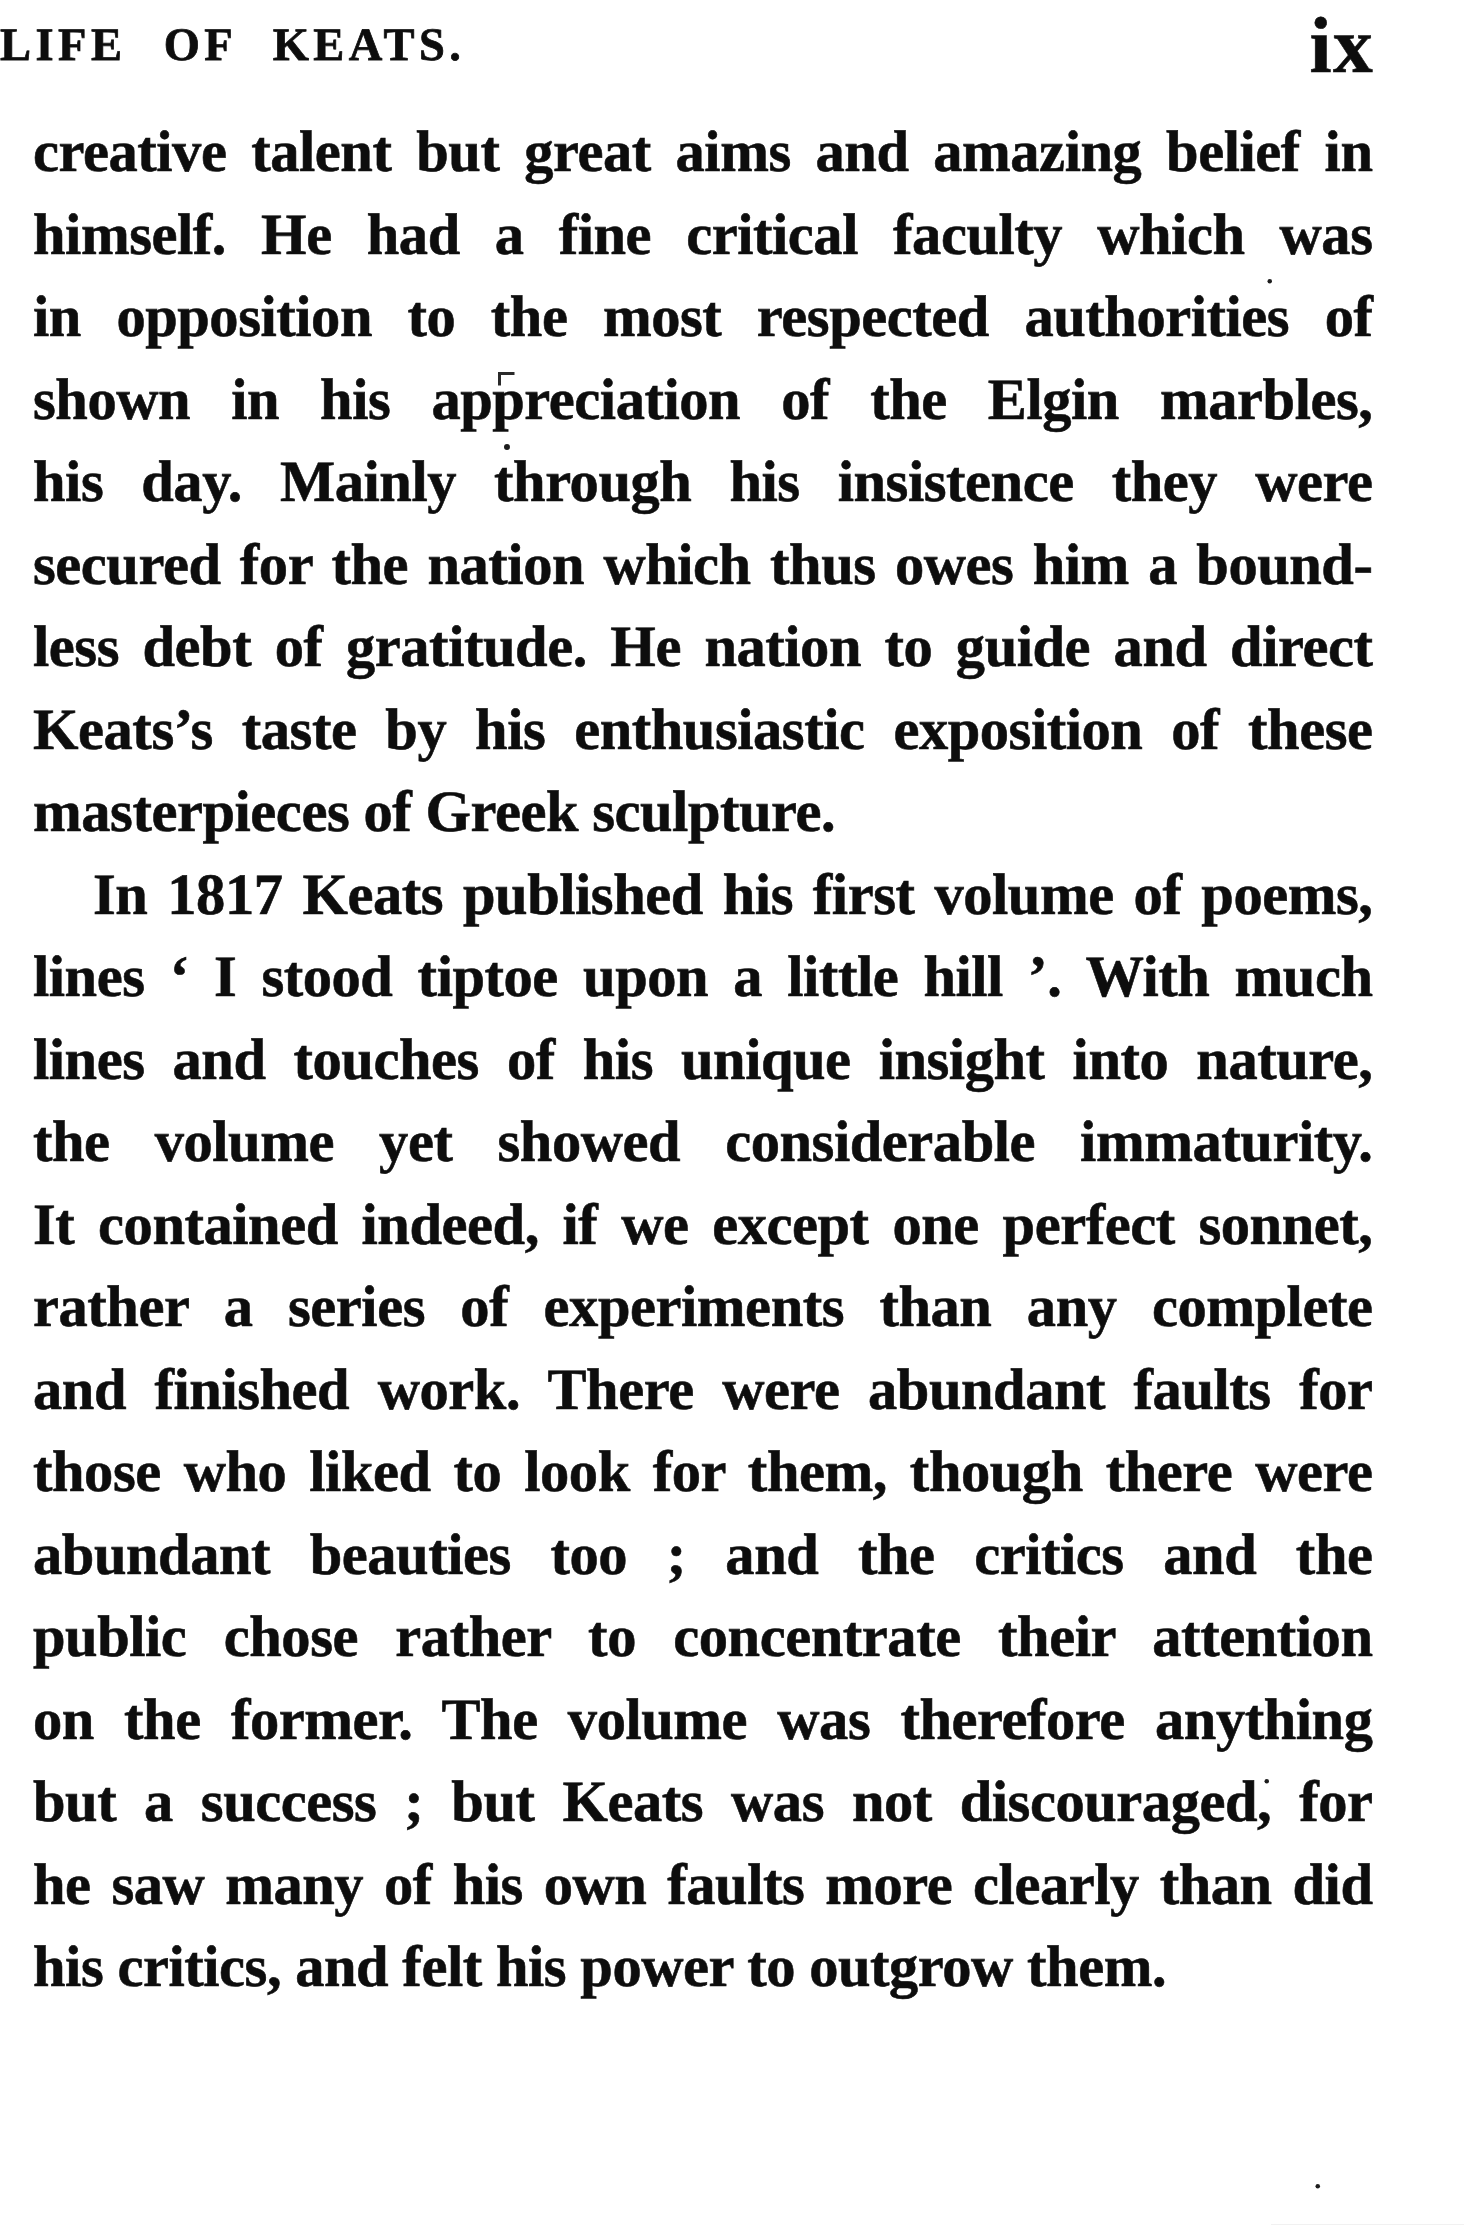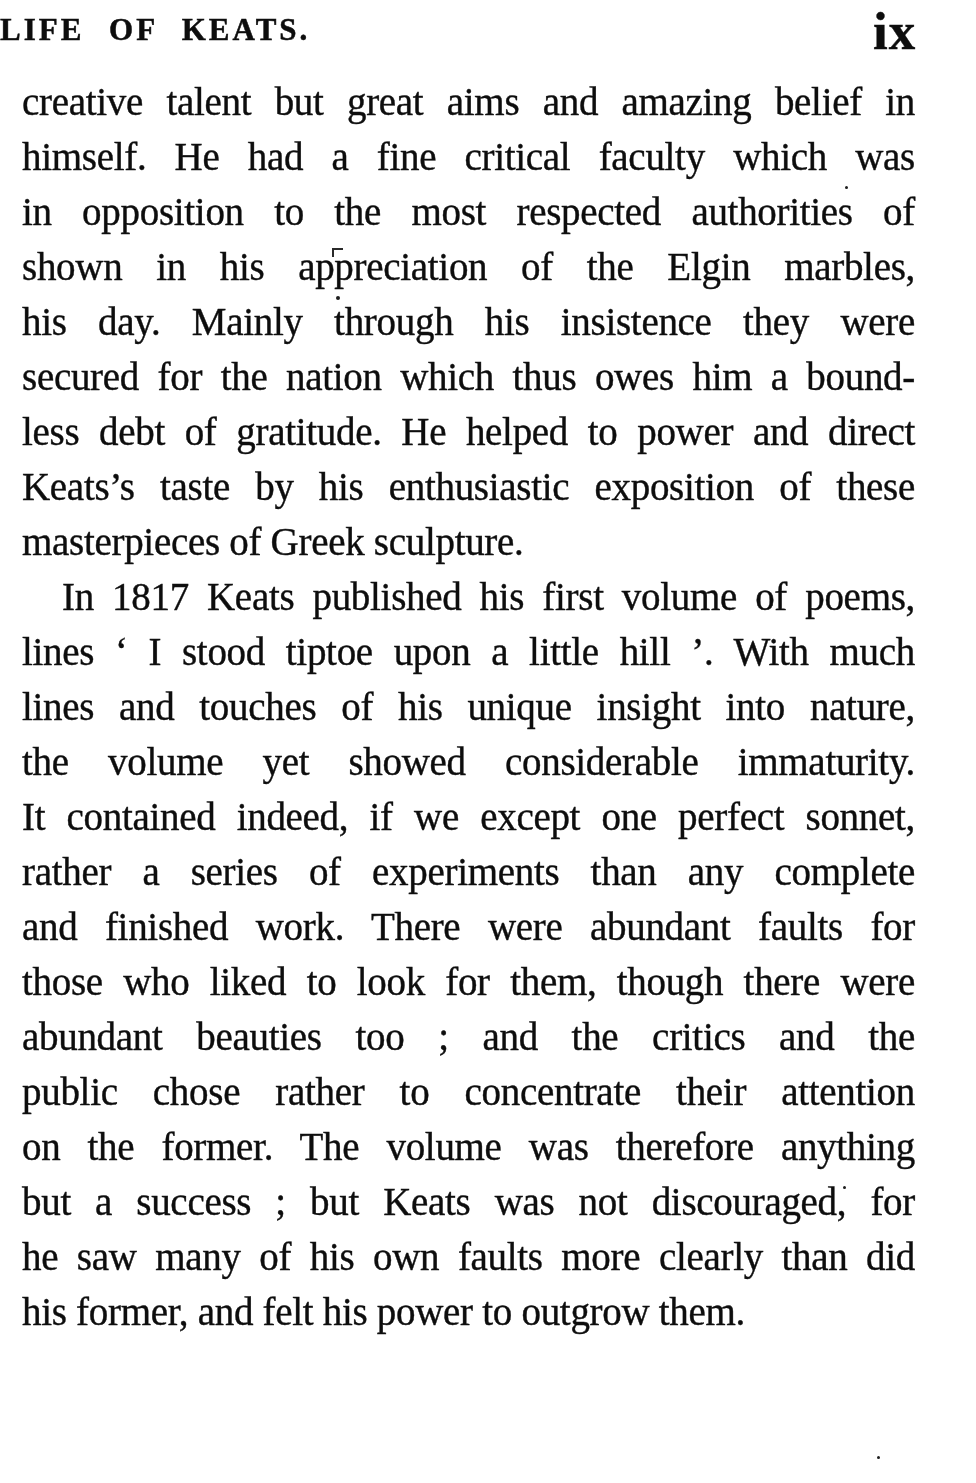--- a/index.html
+++ b/index.html
@@ -25,21 +25,21 @@
   .page-number{
     position:absolute;top:1px;left:873px;
     font-size:53px;font-weight:bold;
     letter-spacing:1px;
   }
   .text-block{
     position:absolute;left:22px;top:74px;width:893px;
     font-size:39px;line-height:55px;
     letter-spacing:-0.3px;
   }
-  .paragraph{margin:0;padding:0;}
+  .paragraph{margin:0;padding:0;font-weight:bold;}
   .line{
     white-space:nowrap;
     text-align:justify;
     text-align-last:justify;
   }
   .line.last{
     text-align-last:auto;
   }
   .line.indent{
     padding-left:40px;
@@ -64,39 +64,39 @@
   </div>
 
   <div class="text-block">
       <div class="paragraph">
         <div class="line">creative talent but great aims and amazing belief in</div>
         <div class="line">himself.  He had a fine critical faculty which was</div>
         <div class="line">in opposition to the most respected authorities of</div>
         <div class="line">shown in his appreciation of the Elgin marbles,</div>
         <div class="line">his day.  Mainly through his insistence they were</div>
         <div class="line">secured for the nation which thus owes him a bound-</div>
-        <div class="line">less debt of gratitude.  He helped to power and direct</div>
+        <div class="line">less debt of gratitude.  He nation to guide and direct</div>
         <div class="line">Keats’s taste by his enthusiastic exposition of these</div>
         <div class="line last">masterpieces of Greek sculpture.</div>
       </div>
       <div class="paragraph">
         <div class="line indent">In 1817 Keats published his first volume of poems,</div>
         <div class="line">lines ‘ I stood tiptoe upon a little hill ’.  With much</div>
         <div class="line">lines and touches of his unique insight into nature,</div>
         <div class="line">the volume yet showed considerable immaturity.</div>
         <div class="line">It contained indeed, if we except one perfect sonnet,</div>
         <div class="line">rather a series of experiments than any complete</div>
         <div class="line">and finished work.  There were abundant faults for</div>
         <div class="line">those who liked to look for them, though there were</div>
         <div class="line">abundant beauties too ;  and the critics and the</div>
         <div class="line">public chose rather to concentrate their attention</div>
         <div class="line">on the former.  The volume was therefore anything</div>
         <div class="line">but a success ;  but Keats was not discouraged, for</div>
         <div class="line">he saw many of his own faults more clearly than did</div>
-        <div class="line last">his former, and felt his power to outgrow them.</div>
+        <div class="line last">his critics, and felt his power to outgrow them.</div>
       </div>
     </div>
 <span class="artifact corner-mark" style="left: 332px; top: 248px;"></span>
     <span class="artifact dot" style="left: 336px; top: 296px; width: 4px; height: 4px;"></span>
     <span class="artifact dot" style="left: 845px; top: 186px; width: 3px; height: 3px;"></span>
     <span class="artifact dot" style="left: 843px; top: 1186px; width: 3px; height: 3px;"></span>
     <span class="artifact dot" style="left: 877px; top: 1456px; width: 3px; height: 3px;"></span>
   </div>
 
 </body></html>

